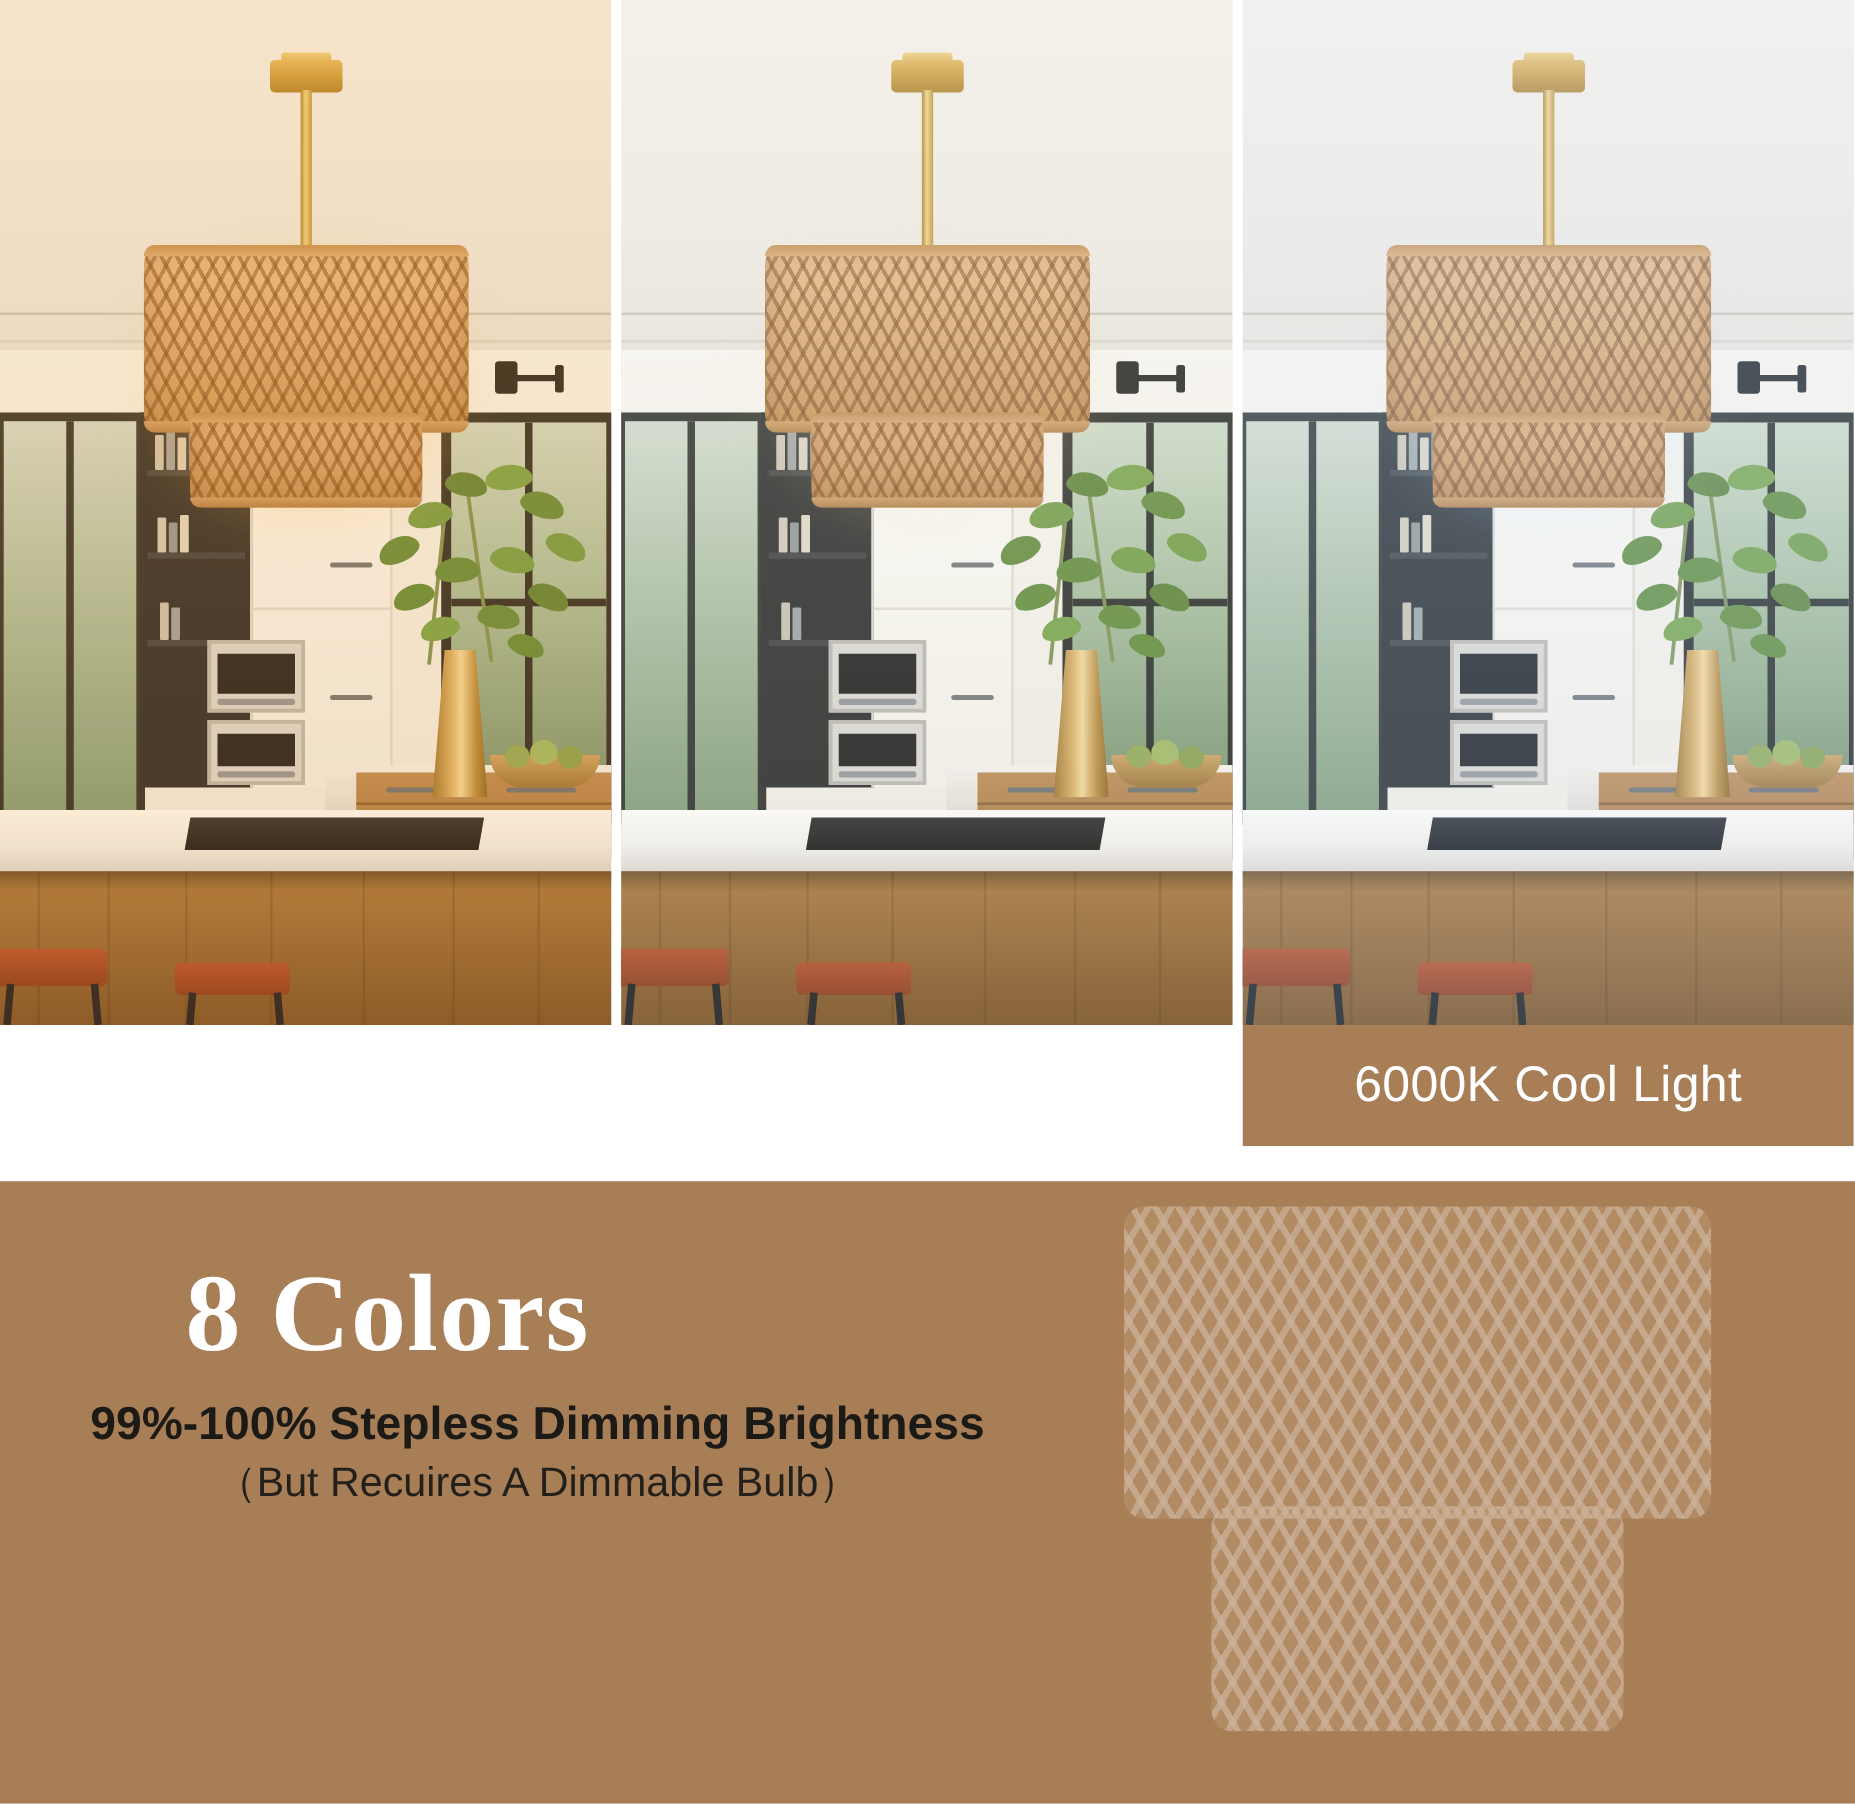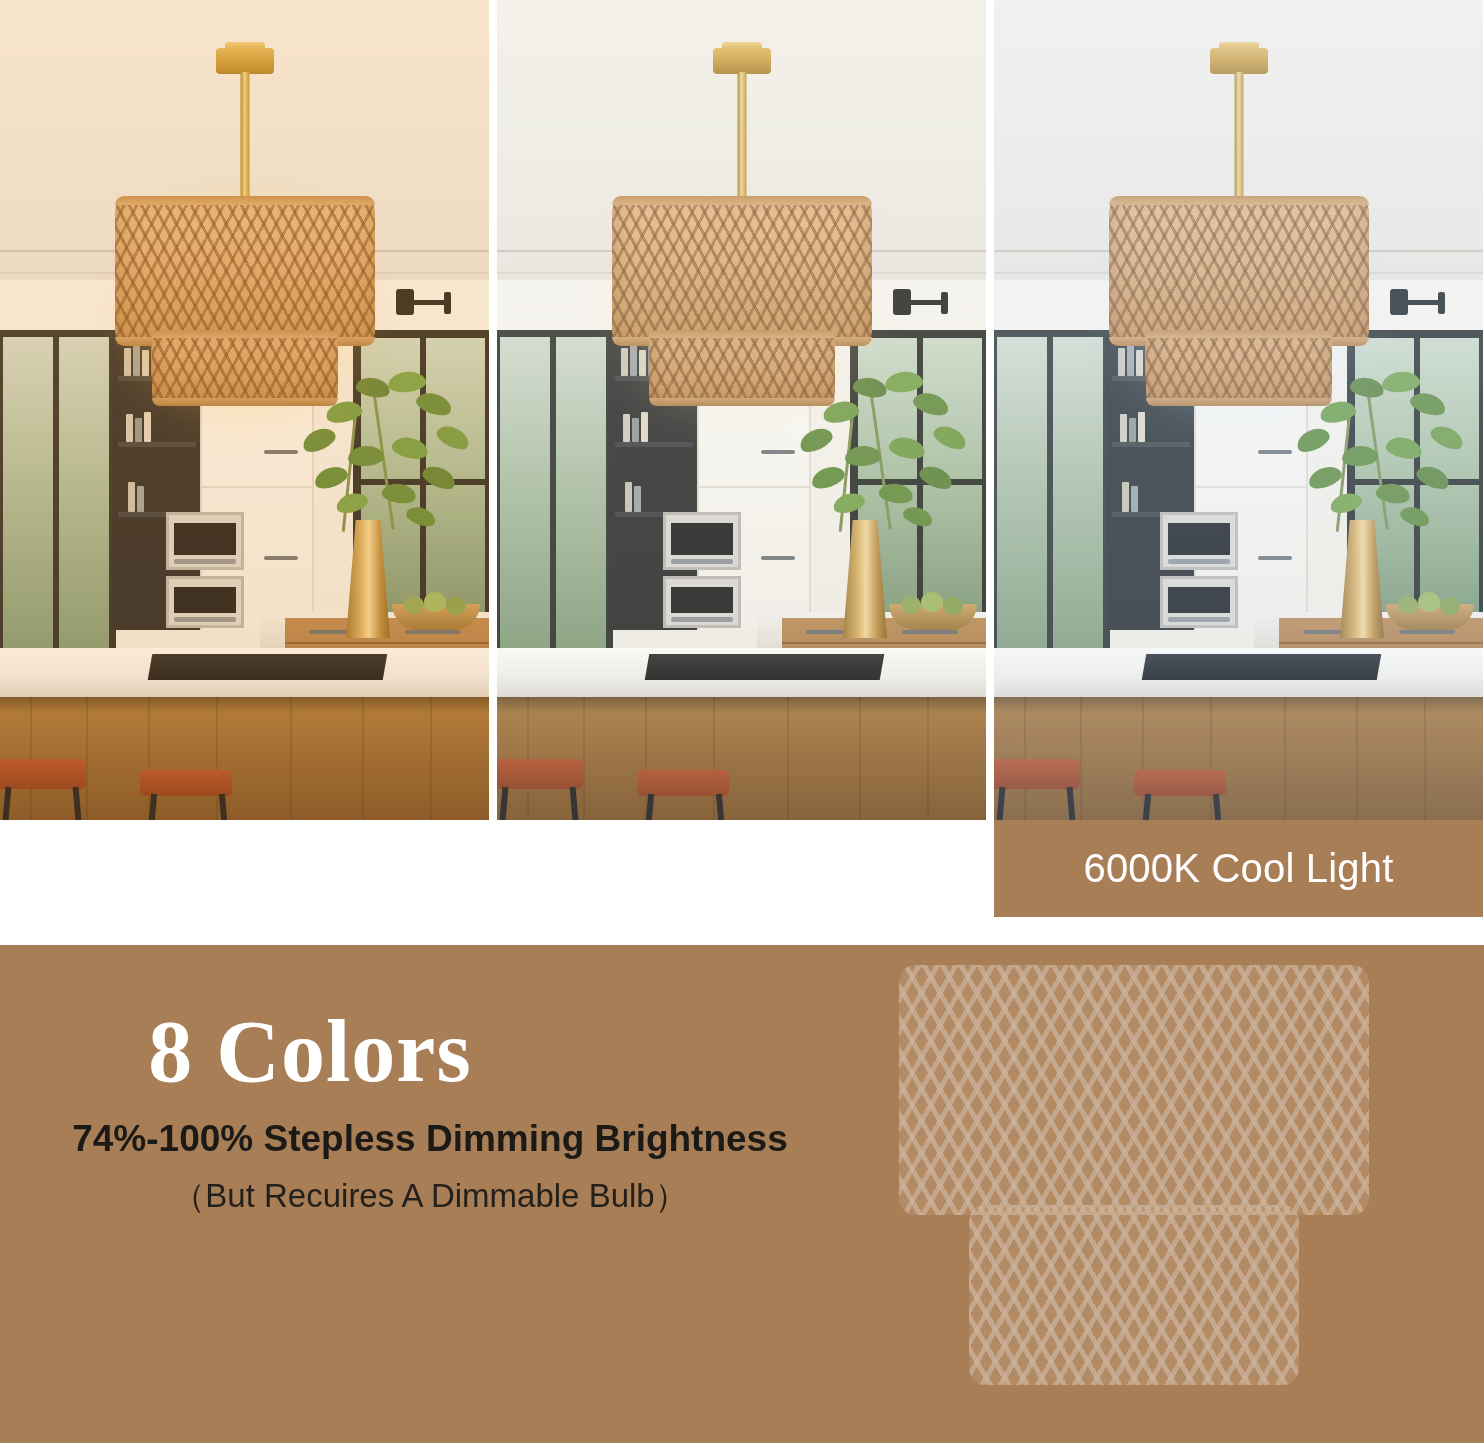--- a/index.html
+++ b/index.html
@@ -319,21 +319,21 @@
   }
   .subline {
     margin: 16px 0 0 0;
     width: 860px;
     text-align: center;
     color: #1c1a17;
     font-size: 37px;
     font-weight: 700;
   }
   .subline2 {
-    margin: 14px 0 0 0;
+    margin: 4px 0 0 0;
     width: 860px;
     text-align: center;
     color: #231f1b;
     font-size: 33px;
   }
   .swatches {
     position: absolute; left: 108px; top: 330px;
     display: flex; align-items: flex-start;
   }
   .swatch-col {
@@ -751,17 +751,17 @@
 
 <div class="banner">
 
   <div class="banner-art">
     <div class="art-ring" style="top:60px;width:470px;height:250px"></div>
     <div class="art-ring" style="top:300px;width:330px;height:180px"></div>
   </div>
 
   <div class="banner-text">
     <div class="headline">8 Colors</div>
-    <div class="subline">74%-100% Stepless Dimming Brightness</div>
+    <div class="subline">99%-100% Stepless Dimming Brightness</div>
     <div class="subline2">（But Recuires A Dimmable Bulb）</div>
   </div>
 
 </div>
 
 </body></html>

